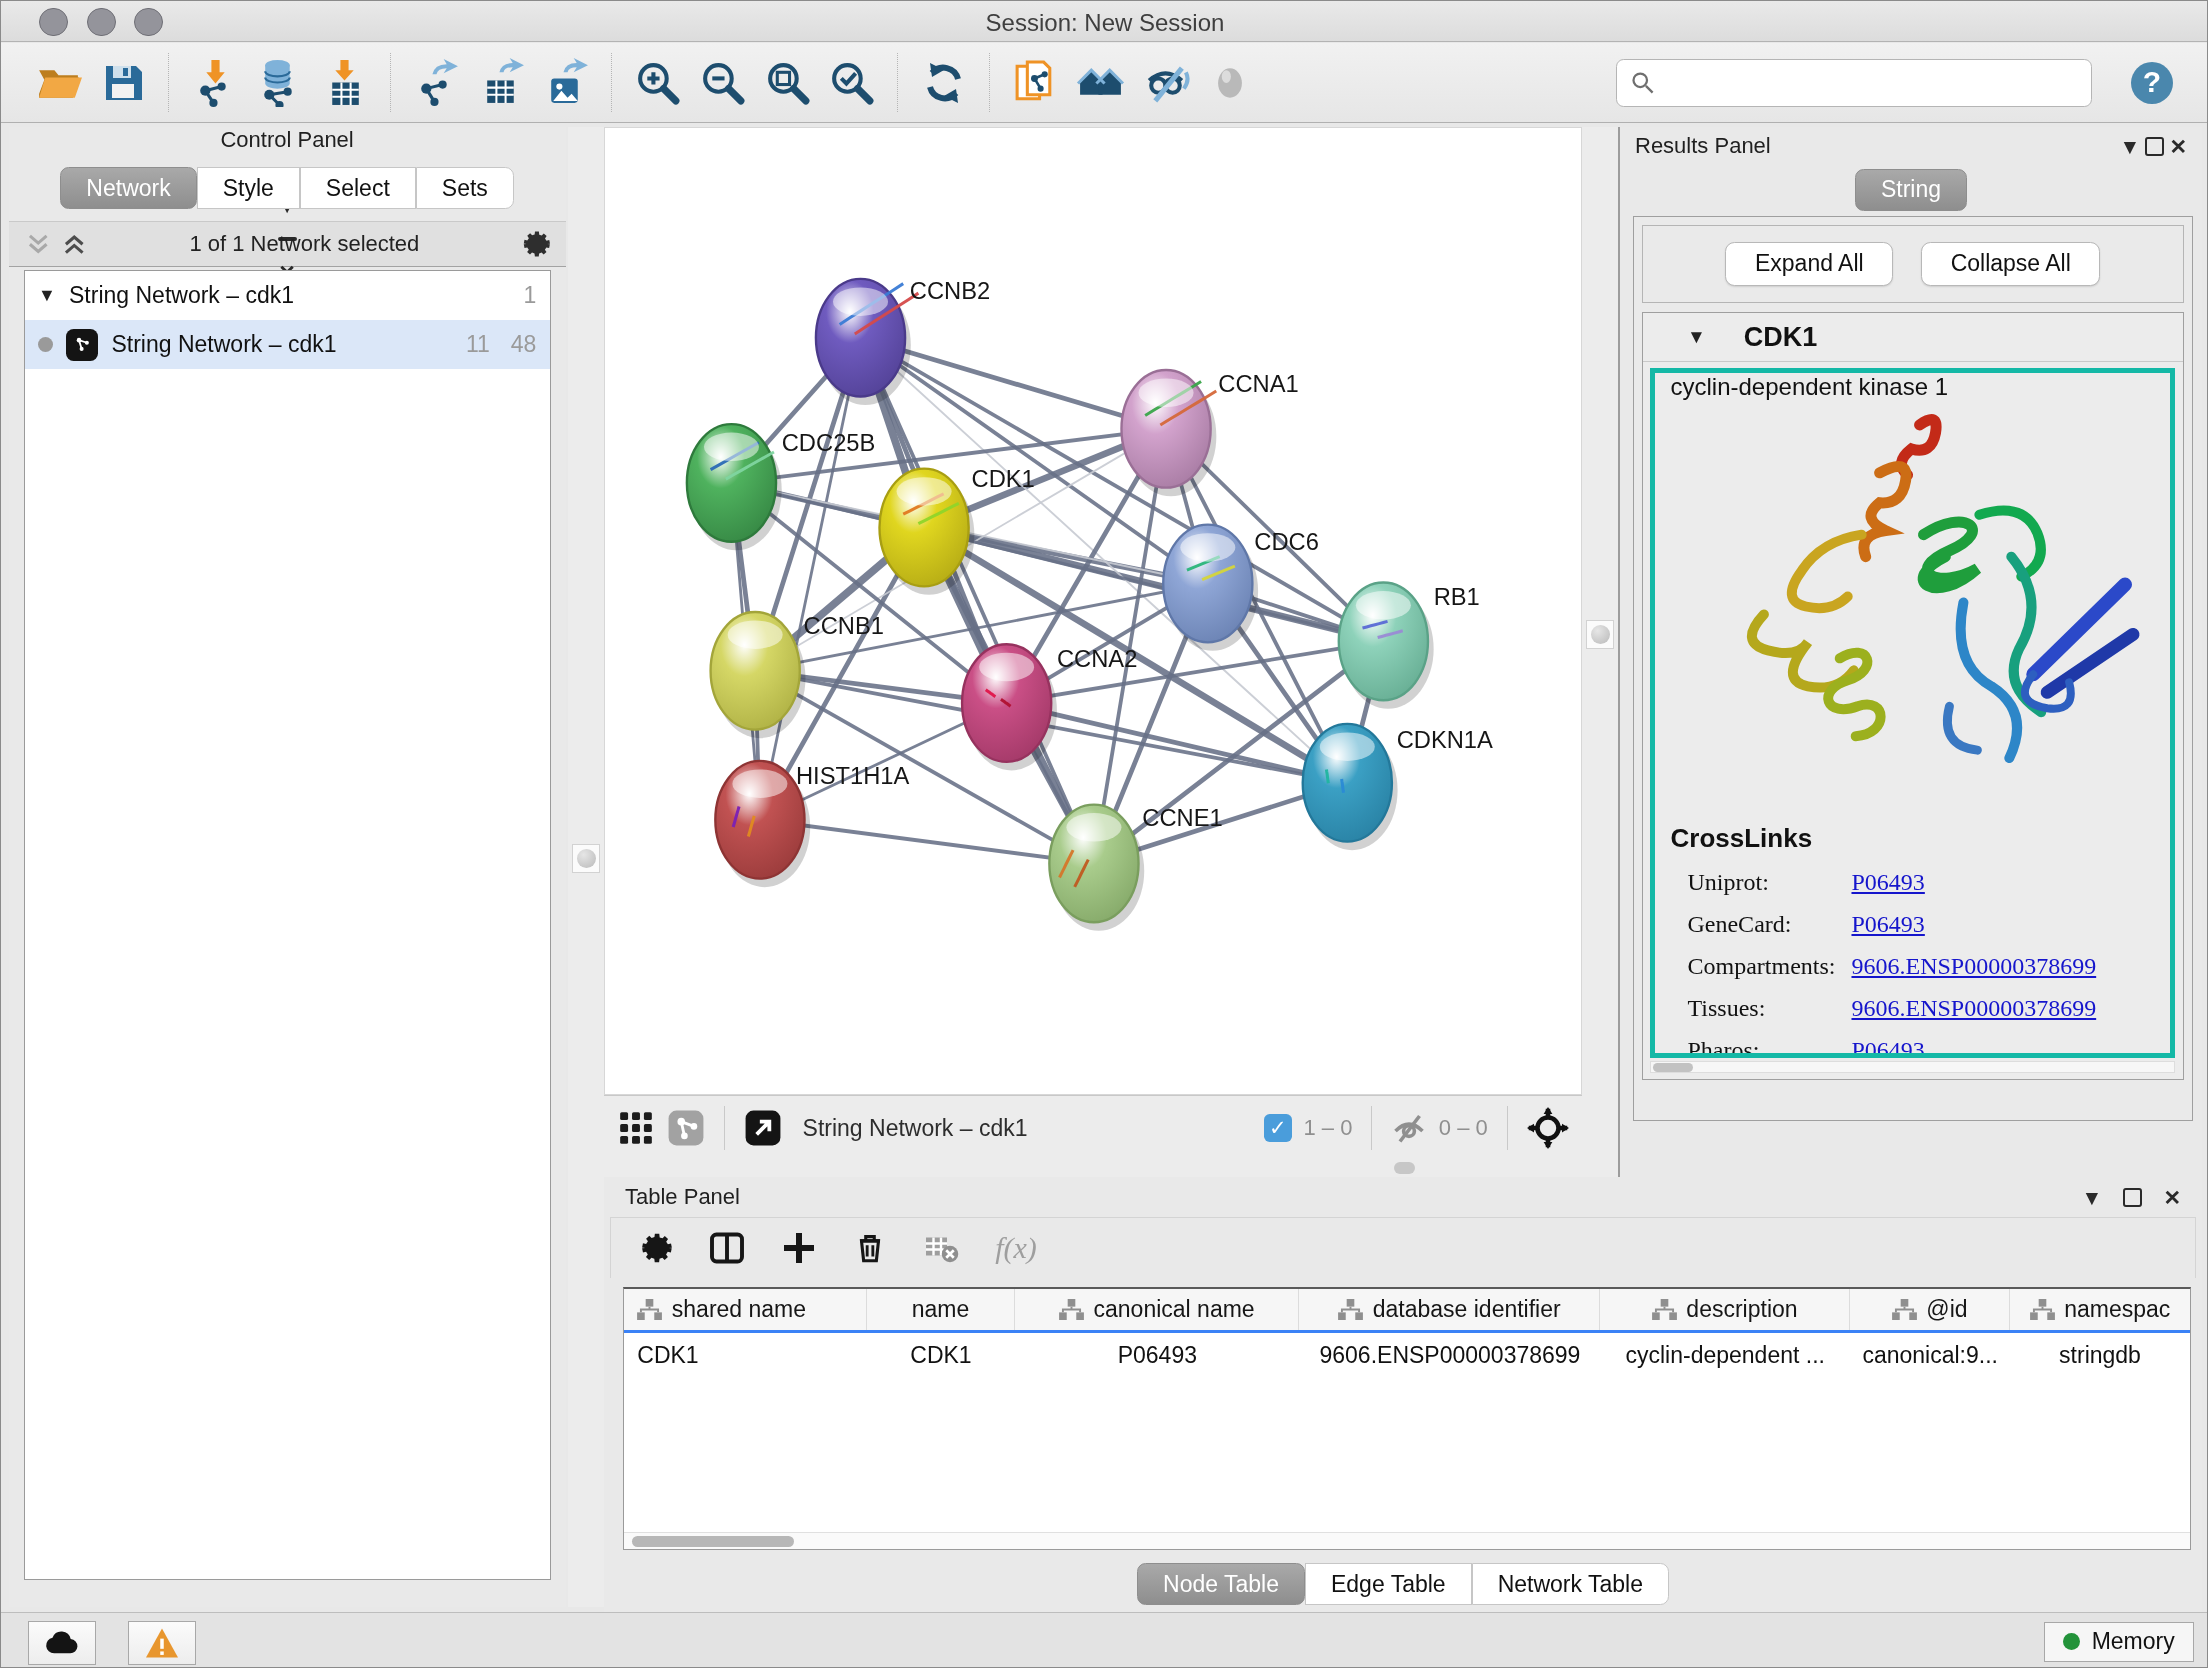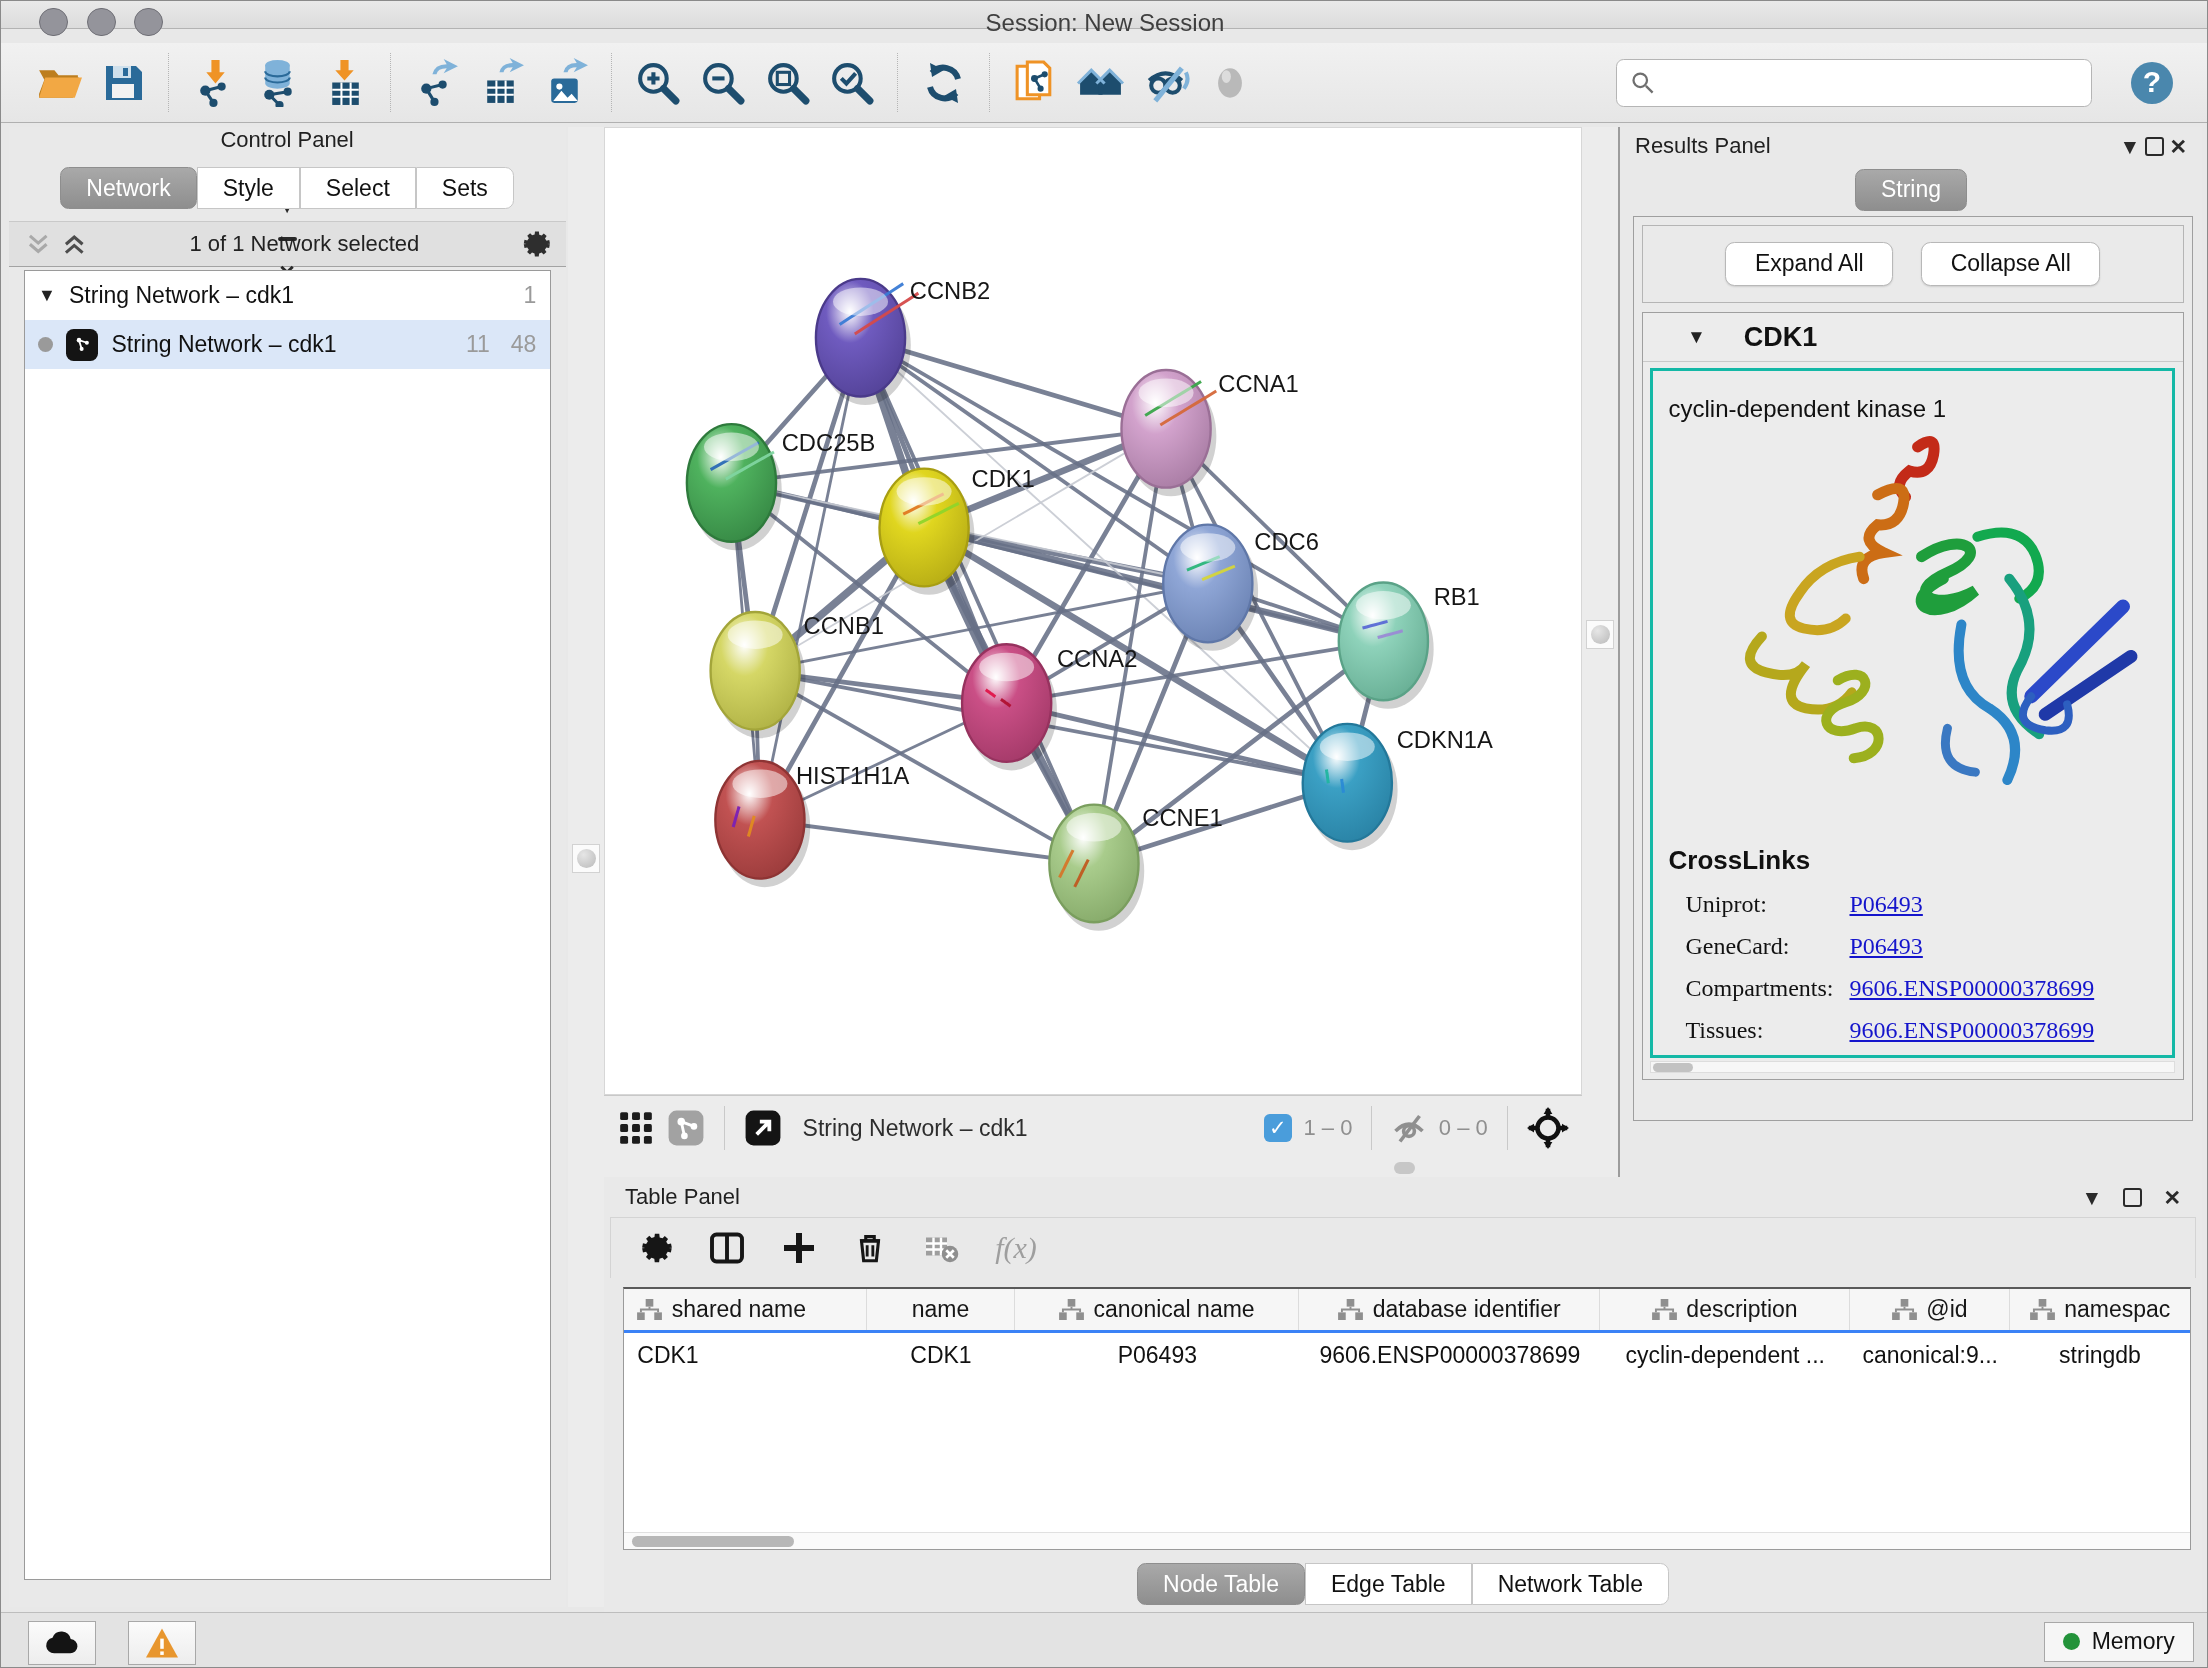--- a/index.html
+++ b/index.html
@@ -1,20 +1,20 @@
 <!DOCTYPE html>
 <html style="font-size:15px"><head>
 <meta charset="utf-8">
 <style>
   html,body{margin:0;padding:0;background:#cfcfcf;}
   *{box-sizing:border-box;font-family:"Liberation Sans",sans-serif;}
   #window{position:relative;width:2208px;height:1668px;background:#e8e8e8;overflow:hidden;border:1px solid #8a8a8a;}
 
   
-  #titlebar{position:absolute;left:0;top:0;width:2208px;height:28px;background:linear-gradient(#e9e9e9,#dcdcdc);border-bottom:1px solid #b3b3b3;}
+  #titlebar{position:absolute;left:0;top:0;width:2208px;height:41px;background:linear-gradient(#e9e9e9,#dcdcdc);border-bottom:1px solid #b3b3b3;}
   .tl-dot{position:absolute;top:6.7px;width:28.5px;height:28.5px;border-radius:50%;background:#94949b;border:1px solid #6f6f76;}
   #window-title{position:absolute;left:0;right:0;top:7.6px;text-align:center;font-size:24px;color:#3f3f3f;}
 
   
   #toolbar{position:absolute;left:0;top:42px;width:2208px;height:80px;background:linear-gradient(#f1f1f1,#e6e6e6);border-bottom:1.9px solid #b0b0b0;display:flex;align-items:center;padding:0 25px;}
   .tbtn{width:55px;height:55px;display:flex;align-items:center;justify-content:center;margin:0 4.8px;flex:0 0 auto;}
   .tsep{width:0;height:59px;border-left:1.9px dotted #b5b5b5;margin:0 13.3px;flex:0 0 auto;}
   #toolbar-search{margin-left:auto;width:476px;height:48px;background:#fff;border:1.9px solid #b5b5b5;border-radius:7.6px;display:flex;align-items:center;padding:0 11.4px;}
   #toolbar-search input{border:none;outline:none;font-size:23px;width:399px;background:transparent;}
   #help-btn{margin-left:32px;}
@@ -62,21 +62,21 @@
   #results-panel{position:absolute;left:1617px;top:126px;width:584px;height:1050px;background:#e9e9e9;border-left:2.9px solid #9c9c9c;}
   #rp-header{height:38px;display:flex;align-items:center;padding:0 15px;gap:5px;}
   #rp-header .spacer{flex:1;}
   #rp-tabrow{display:flex;justify-content:center;margin-top:3.8px;}
   #rp-outer{position:absolute;left:13.3px;right:9.5px;top:89px;height:905px;background:#eaeaea;border:1px solid #9f9f9f;padding:7.6px;}
   #rp-expandbox{border:1px solid #b5b5b5;background:#eaeaea;height:78px;display:flex;align-items:center;justify-content:center;gap:28px;}
   .rp-btn{background:#fff;border:1px solid #b8b8b8;border-radius:9.5px;font-size:23px;color:#111;padding:7.6px 28.5px;box-shadow:0 1px 1.9px rgba(0,0,0,.12);}
   #rp-gene-box{margin-top:9.5px;border:1px solid #9f9f9f;background:#ececec;height:768px;position:relative;}
   #rp-gene-header{height:49px;display:flex;align-items:center;gap:38px;padding-left:44px;border-bottom:1px solid #c9c9c9;}
   #rp-gene-header .g{font-size:27px;font-weight:bold;color:#111;}
-  #rp-gene-body{position:absolute;left:7.6px;right:7.6px;top:55px;bottom:21px;border:3px solid #14b8a6;background:#ececec;padding:24px 15px;overflow:hidden;}
+  #rp-gene-body{position:absolute;left:7.6px;right:7.6px;top:55px;bottom:21px;border:5px solid #14b8a6;background:#ececec;padding:0 15px;overflow:hidden;}
   #rp-desc{font-size:24px;color:#111;}
   #crosslinks{font-family:"Liberation Serif",serif;margin-top:17px;}
   #crosslinks .head{font-size:26px;font-weight:bold;color:#111;}
   .cl-row{display:flex;margin-top:15px;}
   .cl-row .l{width:181px;font-size:24px;color:#111;padding-left:17px;font-family:"Liberation Serif",serif;}
   .cl-row .v{font-size:24px;color:#1515cc;text-decoration:underline;font-family:"Liberation Serif",serif;}
   #rp-mini-scroll{position:absolute;left:7.6px;right:7.6px;bottom:5.7px;height:12.4px;background:#f7f7f7;border:1px solid #ddd;}
   #rp-mini-scroll .thumb{width:40px;height:8.6px;margin:1px 0 0 1.9px;background:#c2c2c2;border-radius:4.8px;}
 
   

